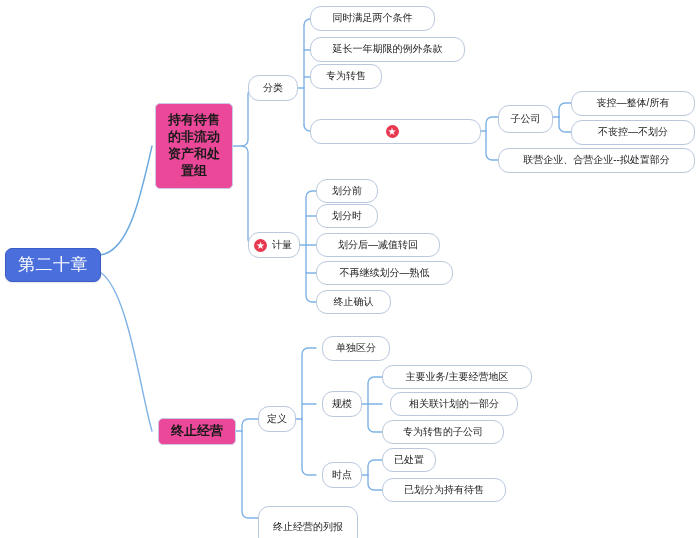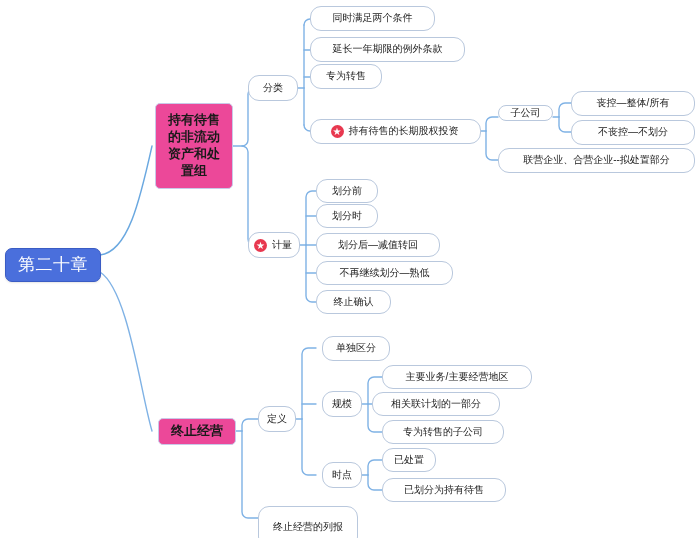--- a/index.html
+++ b/index.html
@@ -177,24 +177,23 @@
     <span class="nlabel">同时满足两个条件</span>
   </div>
   <div class="node plain" style="left:310px; top:37px; width:155px; height:25px;">
     <span class="nlabel">延长一年期限的例外条款</span>
   </div>
   <div class="node plain" style="left:310px; top:64px; width:72px; height:25px;">
     <span class="nlabel">专为转售</span>
   </div>
   <div class="node plain withicon" style="left:310px; top:119px; width:171px; height:25px;">
     <span class="star-icon"></span>
-    <span class="nlabel">持有待售的长期股权投资</span>
-  </div>
-
-  <div class="node plain" style="left:498px; top:105px; width:55px; height:16px;">
+  </div>
+
+  <div class="node plain" style="left:498px; top:105px; width:55px; height:28px;">
     <span class="nlabel">子公司</span>
   </div>
   <div class="node plain" style="left:571px; top:120px; width:124px; height:25px;">
     <span class="nlabel">不丧控—不划分</span>
   </div>
   <div class="node plain" style="left:571px; top:91px; width:124px; height:25px;">
     <span class="nlabel">丧控—整体/所有</span>
   </div>
   <div class="node plain" style="left:498px; top:148px; width:197px; height:25px;">
     <span class="nlabel">联营企业、合营企业--拟处置部分</span>
@@ -235,21 +234,21 @@
   <div class="node plain" style="left:322px; top:391px; width:40px; height:26px;">
     <span class="nlabel">规模</span>
   </div>
   <div class="node plain" style="left:322px; top:462px; width:40px; height:26px;">
     <span class="nlabel">时点</span>
   </div>
 
   <div class="node plain" style="left:382px; top:365px; width:150px; height:24px;">
     <span class="nlabel">主要业务/主要经营地区</span>
   </div>
-  <div class="node plain" style="left:372px; top:392px; width:128px; height:24px;">
+  <div class="node plain" style="left:390px; top:392px; width:128px; height:24px;">
     <span class="nlabel">相关联计划的一部分</span>
   </div>
   <div class="node plain" style="left:382px; top:420px; width:122px; height:24px;">
     <span class="nlabel">专为转售的子公司</span>
   </div>
 
   <div class="node plain" style="left:382px; top:448px; width:54px; height:24px;">
     <span class="nlabel">已处置</span>
   </div>
   <div class="node plain" style="left:382px; top:478px; width:124px; height:24px;">

